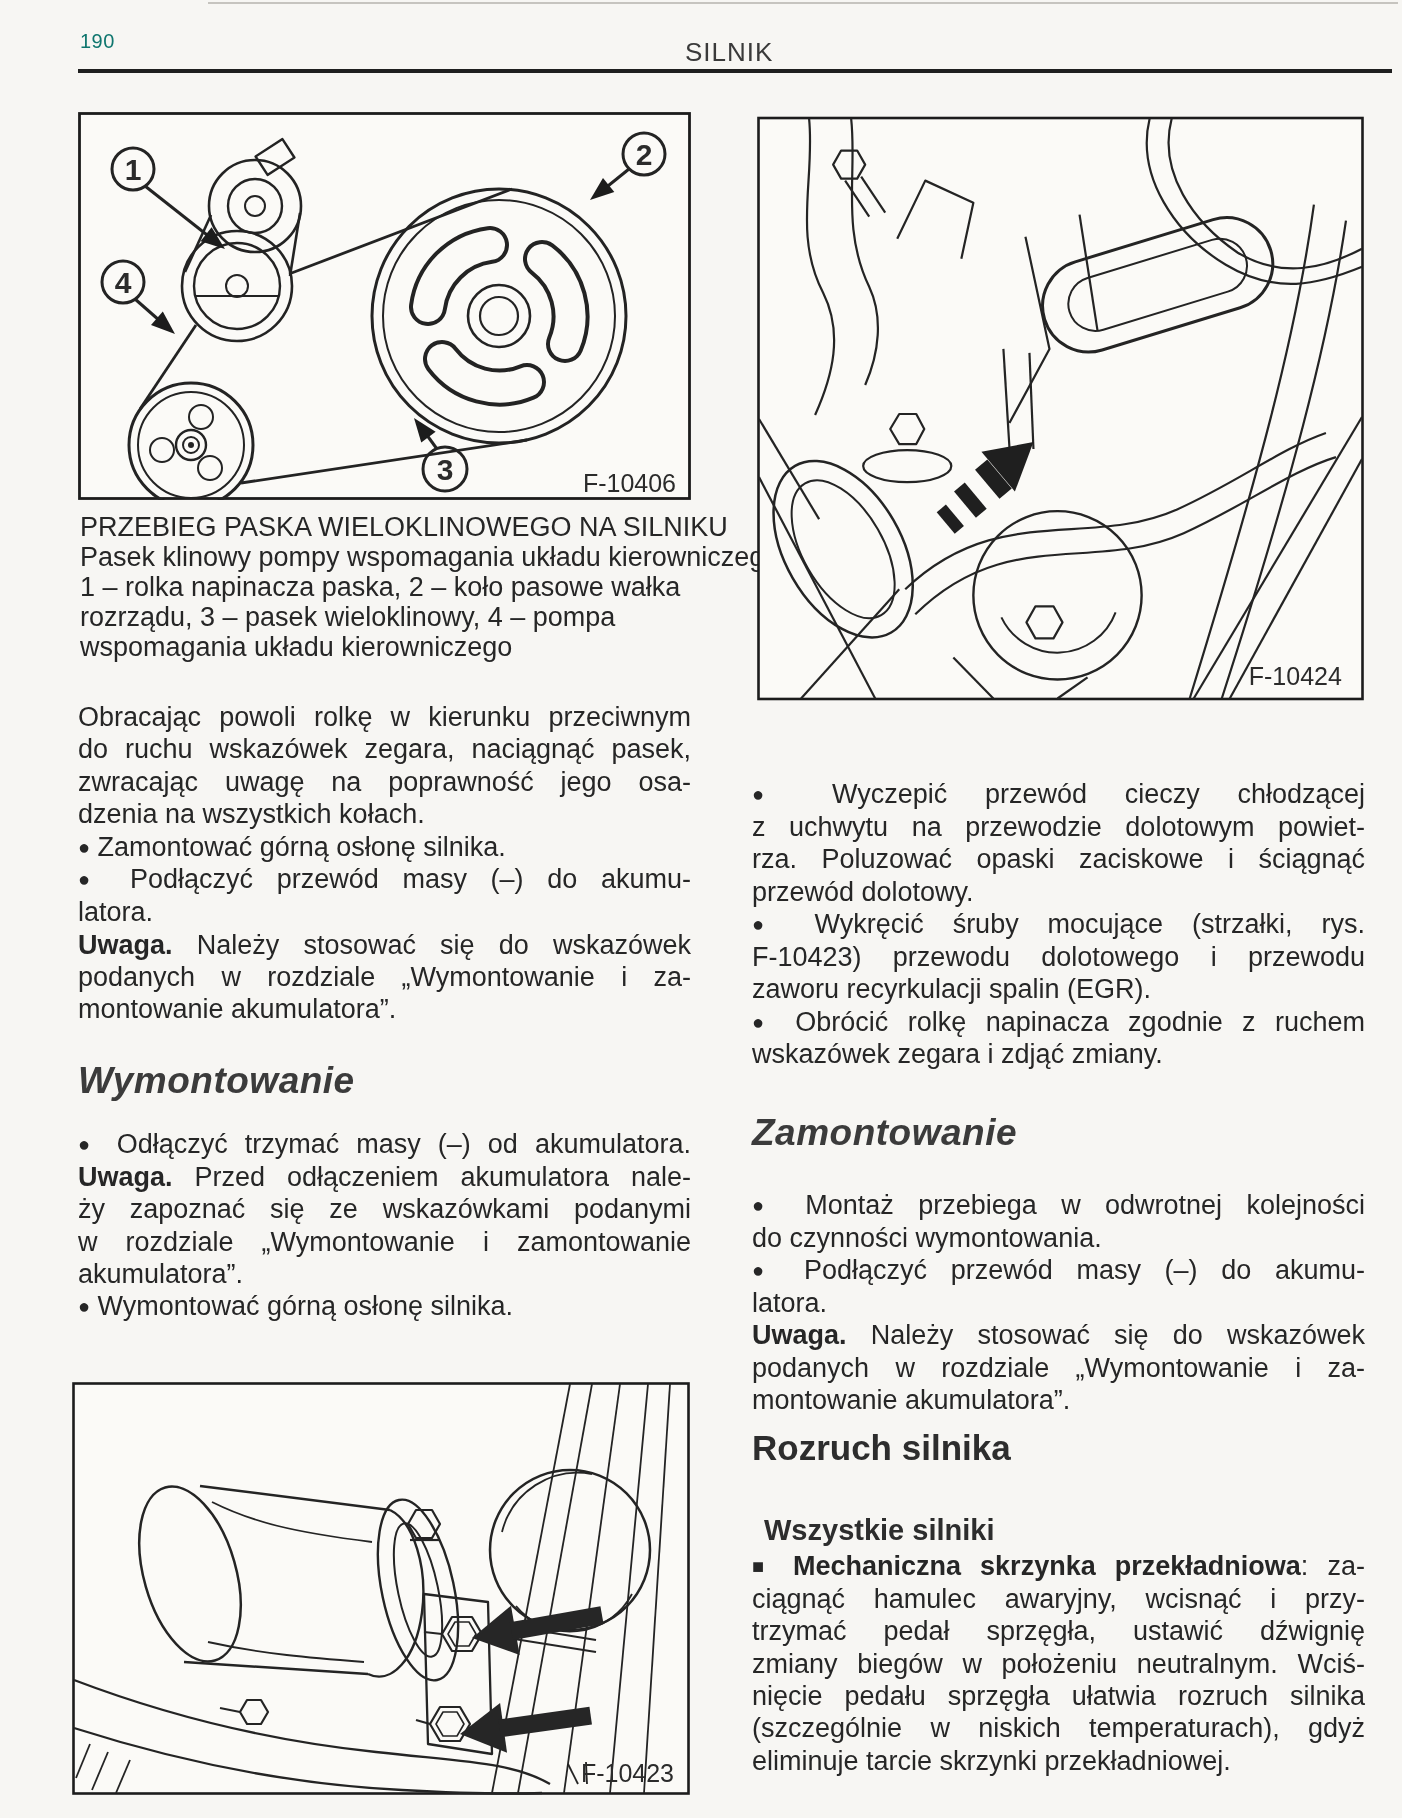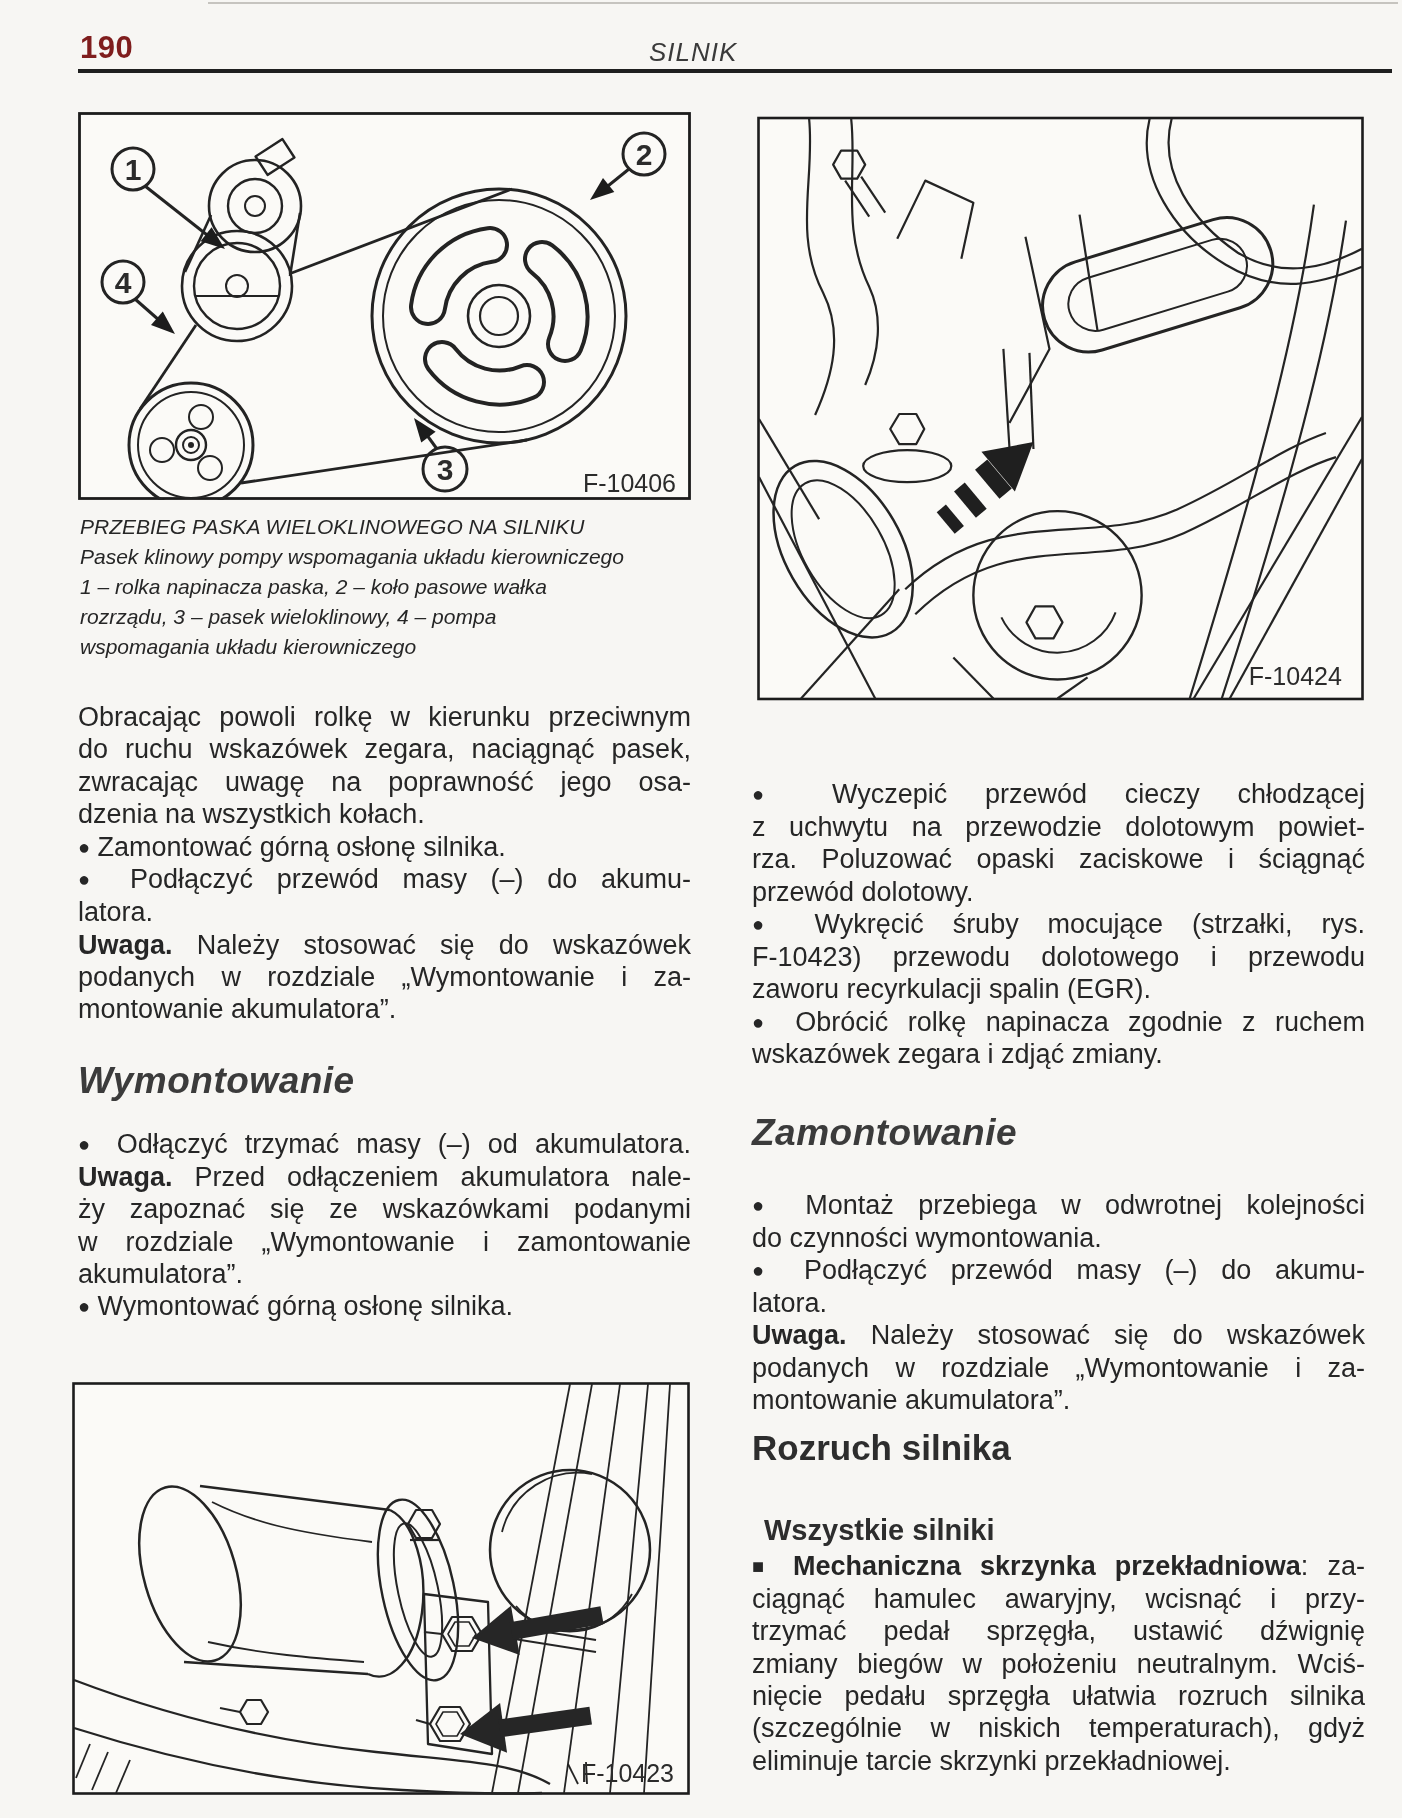--- a/index.html
+++ b/index.html
@@ -4,39 +4,39 @@
 <style>
   html,body{margin:0;padding:0;background:#d8d7d3;}
   .page{position:relative;width:1402px;height:1818px;background:#f7f6f3;
         font-family:"Liberation Sans","DejaVu Sans",sans-serif;color:#262626;overflow:hidden;}
   .abs{position:absolute;}
   .txt{font-size:27px;line-height:32.4px;}
   .tl{white-space:nowrap;}
   .tl.jl{white-space:normal;text-align:justify;text-align-last:justify;-moz-text-align-last:justify;}
   .b{font-weight:700;}
   .blt{font-size:20px;vertical-align:0.08em;}
-  .cap{font-size:21px;line-height:30px;font-style:italic;}
+  .cap{font-size:27px;line-height:30px;}
   .hd-it{font-style:italic;font-weight:700;font-size:37px;letter-spacing:.5px;color:#3b3b3b;margin:0;}
   .hd1{font-weight:700;font-size:35px;margin:0;color:#2d2d2d;}
   .hd2{font-weight:700;font-size:29px;margin:12px;color:#2d2d2d;}
-  .hdr-num{font-weight:700;font-size:31px;letter-spacing:.5px;color:#7f1d1d;}
+  .hdr-num{font-weight:400;font-size:20px;letter-spacing:.5px;color:#0f766e;}
   .hdr-sec{font-size:26px;letter-spacing:1px;color:#3a3a3a;}
   .rule{background:#1f1f1f;}
   .faint{background:#c6c4bf;}
   svg{display:block;}
   svg text{font-family:"Liberation Sans","DejaVu Sans",sans-serif;fill:#2b2b2b;}
 </style>
 </head>
 <body>
 
 <div class="page">
 
   <div class="abs faint" style="left:208px;top:2px;width:1190px;height:2px;"></div>
   <div class="abs hdr-num" style="left:80px;top:30px;">190</div>
-  <div class="abs hdr-sec" style="left:649px;top:37px;font-style:italic;">SILNIK</div>
+  <div class="abs hdr-sec" style="left:685px;top:37px;">SILNIK</div>
   <div class="abs rule" style="left:78px;top:69px;width:1314px;height:4px;"></div>
 
   <div class="abs" style="left:78px;top:112px;width:613px;height:388px;">
     <svg width="613" height="388" viewBox="0 0 613 388">
       <rect x="1.5" y="1.5" width="610" height="385" fill="#fbfaf7" stroke="#1c1c1c" stroke-width="2.8"></rect>
       <g stroke="#232323" fill="none" stroke-width="2.2" stroke-linejoin="round">
 
         <g>
           <circle cx="421" cy="204" r="127" stroke-width="3"></circle>
           <circle cx="421" cy="204" r="116" stroke-width="2"></circle>

